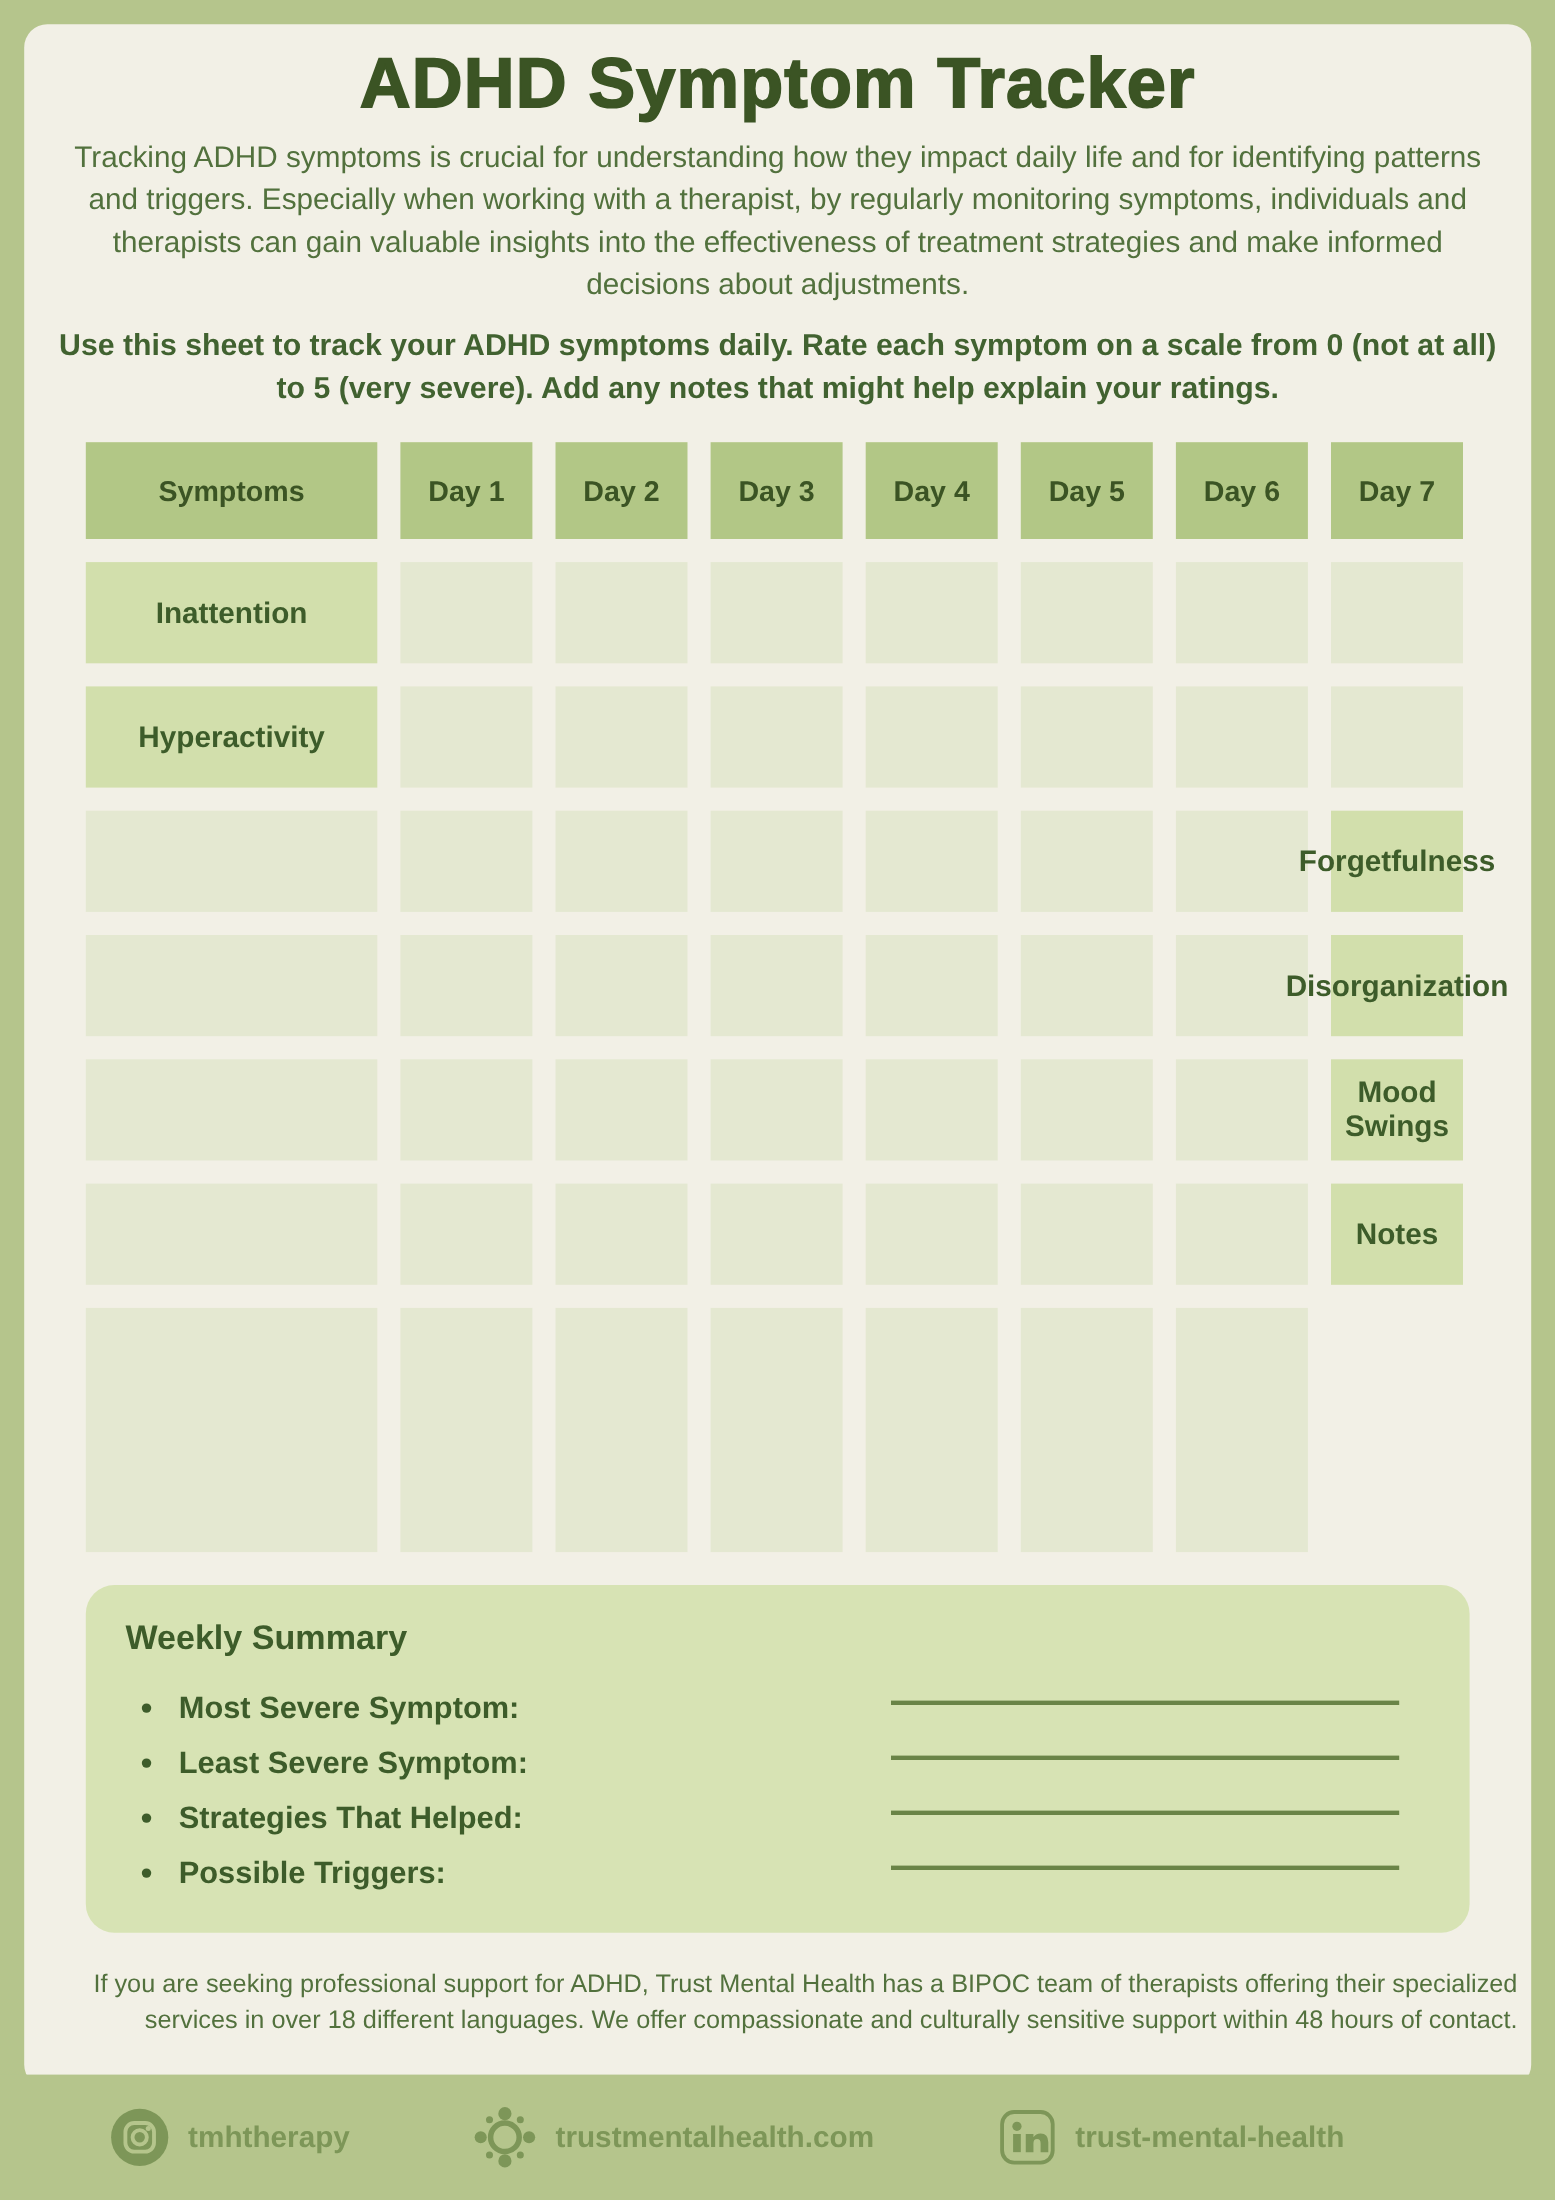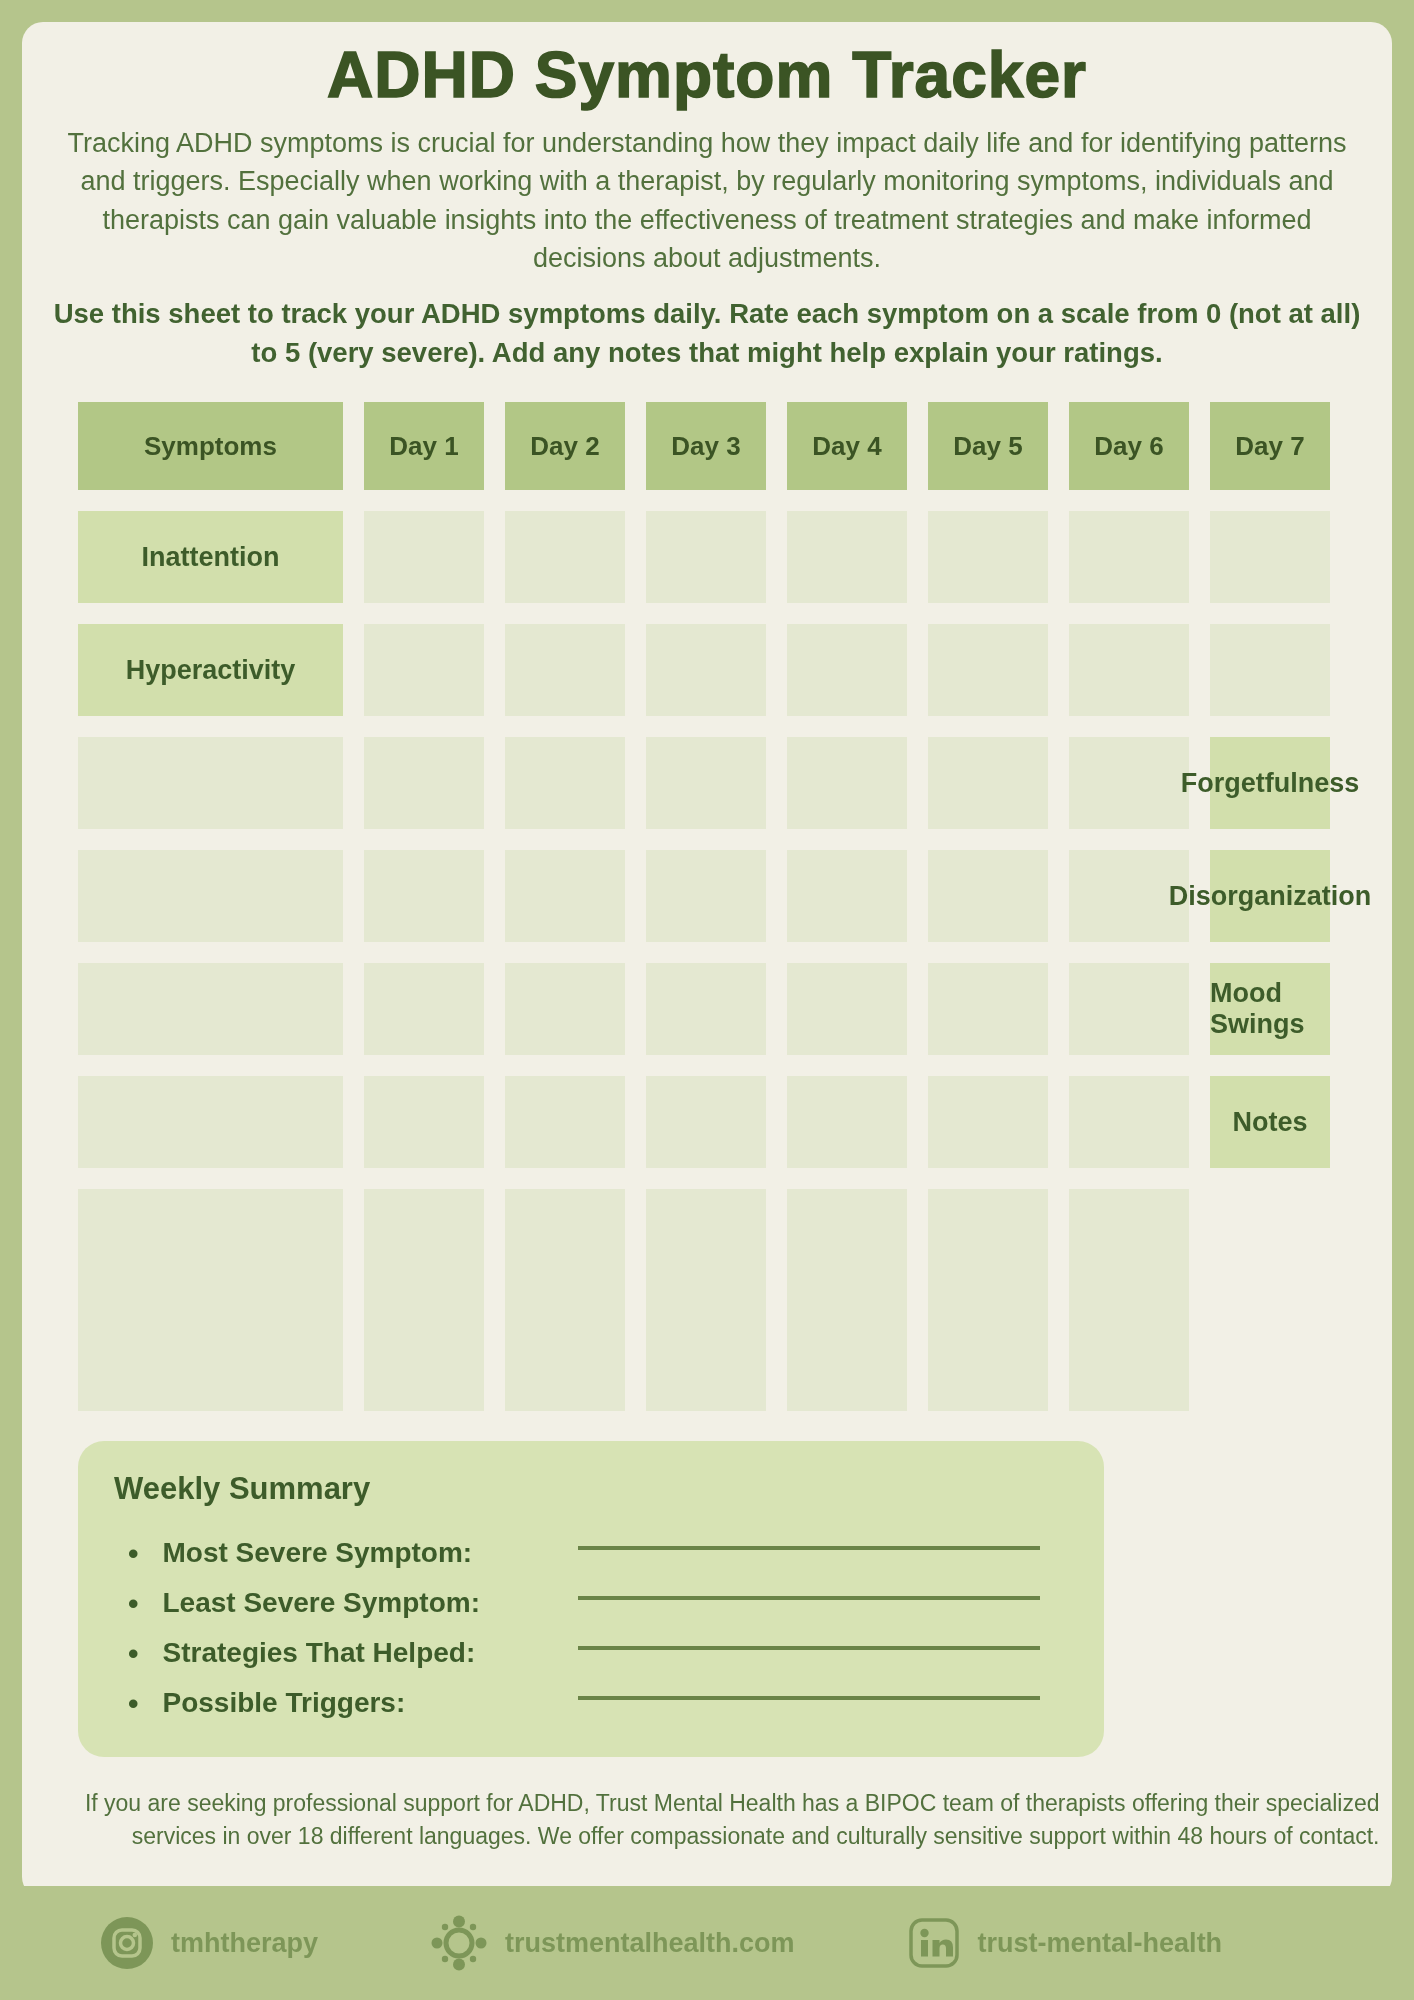--- a/index.html
+++ b/index.html
@@ -29,24 +29,24 @@
   .instructions{margin:18px auto 0;width:1336px;text-align:center;font-size:27.5px;line-height:1.4;
          font-weight:bold;color:var(--emphasis-green);}
 
   .grid{margin:30px 0 0 56px;display:grid;
         grid-template-columns:265px repeat(7,120px);
         grid-template-rows:88px repeat(6,92px) 222px;
         gap:21px;width:1252px;}
   .th{background:var(--header-cell-green);display:flex;align-items:center;justify-content:center;
       font-weight:bold;font-size:26px;color:var(--title-green);}
   .rowlabel{background:var(--label-cell-green);display:flex;align-items:center;justify-content:center;
-      font-weight:bold;font-size:27px;color:var(--summary-text-green);text-align:left;}
+      font-weight:bold;font-size:27px;color:var(--summary-text-green);text-align:center;}
   .cell{background:var(--data-cell-green);}
 
-  .summary{margin:30px 0 0 56px;width:1026px;background:var(--summary-box-green);
+  .summary{margin:30px 0 0 56px;width:1258px;background:var(--summary-box-green);
            border-radius:26px;padding:30px 44px 36px 36px;}
   .summary h2{margin:0;font-size:31px;font-weight:bold;color:var(--summary-text-green);}
   .summary ul{list-style:none;margin:30px 0 0;padding:0 0 0 14px;}
   .summary li{display:flex;align-items:flex-start;margin-top:16px;font-size:28px;font-weight:bold;
               color:var(--summary-text-green);}
   .summary li:first-child{margin-top:0;}
   .summary li::before{content:"\2022";margin-right:24px;font-size:30px;color:var(--summary-text-green);}
   .summary .line{margin-left:auto;margin-right:20px;width:462px;height:0;
                  border-bottom:4px solid var(--summary-line-green);transform:translateY(9px);}
 

